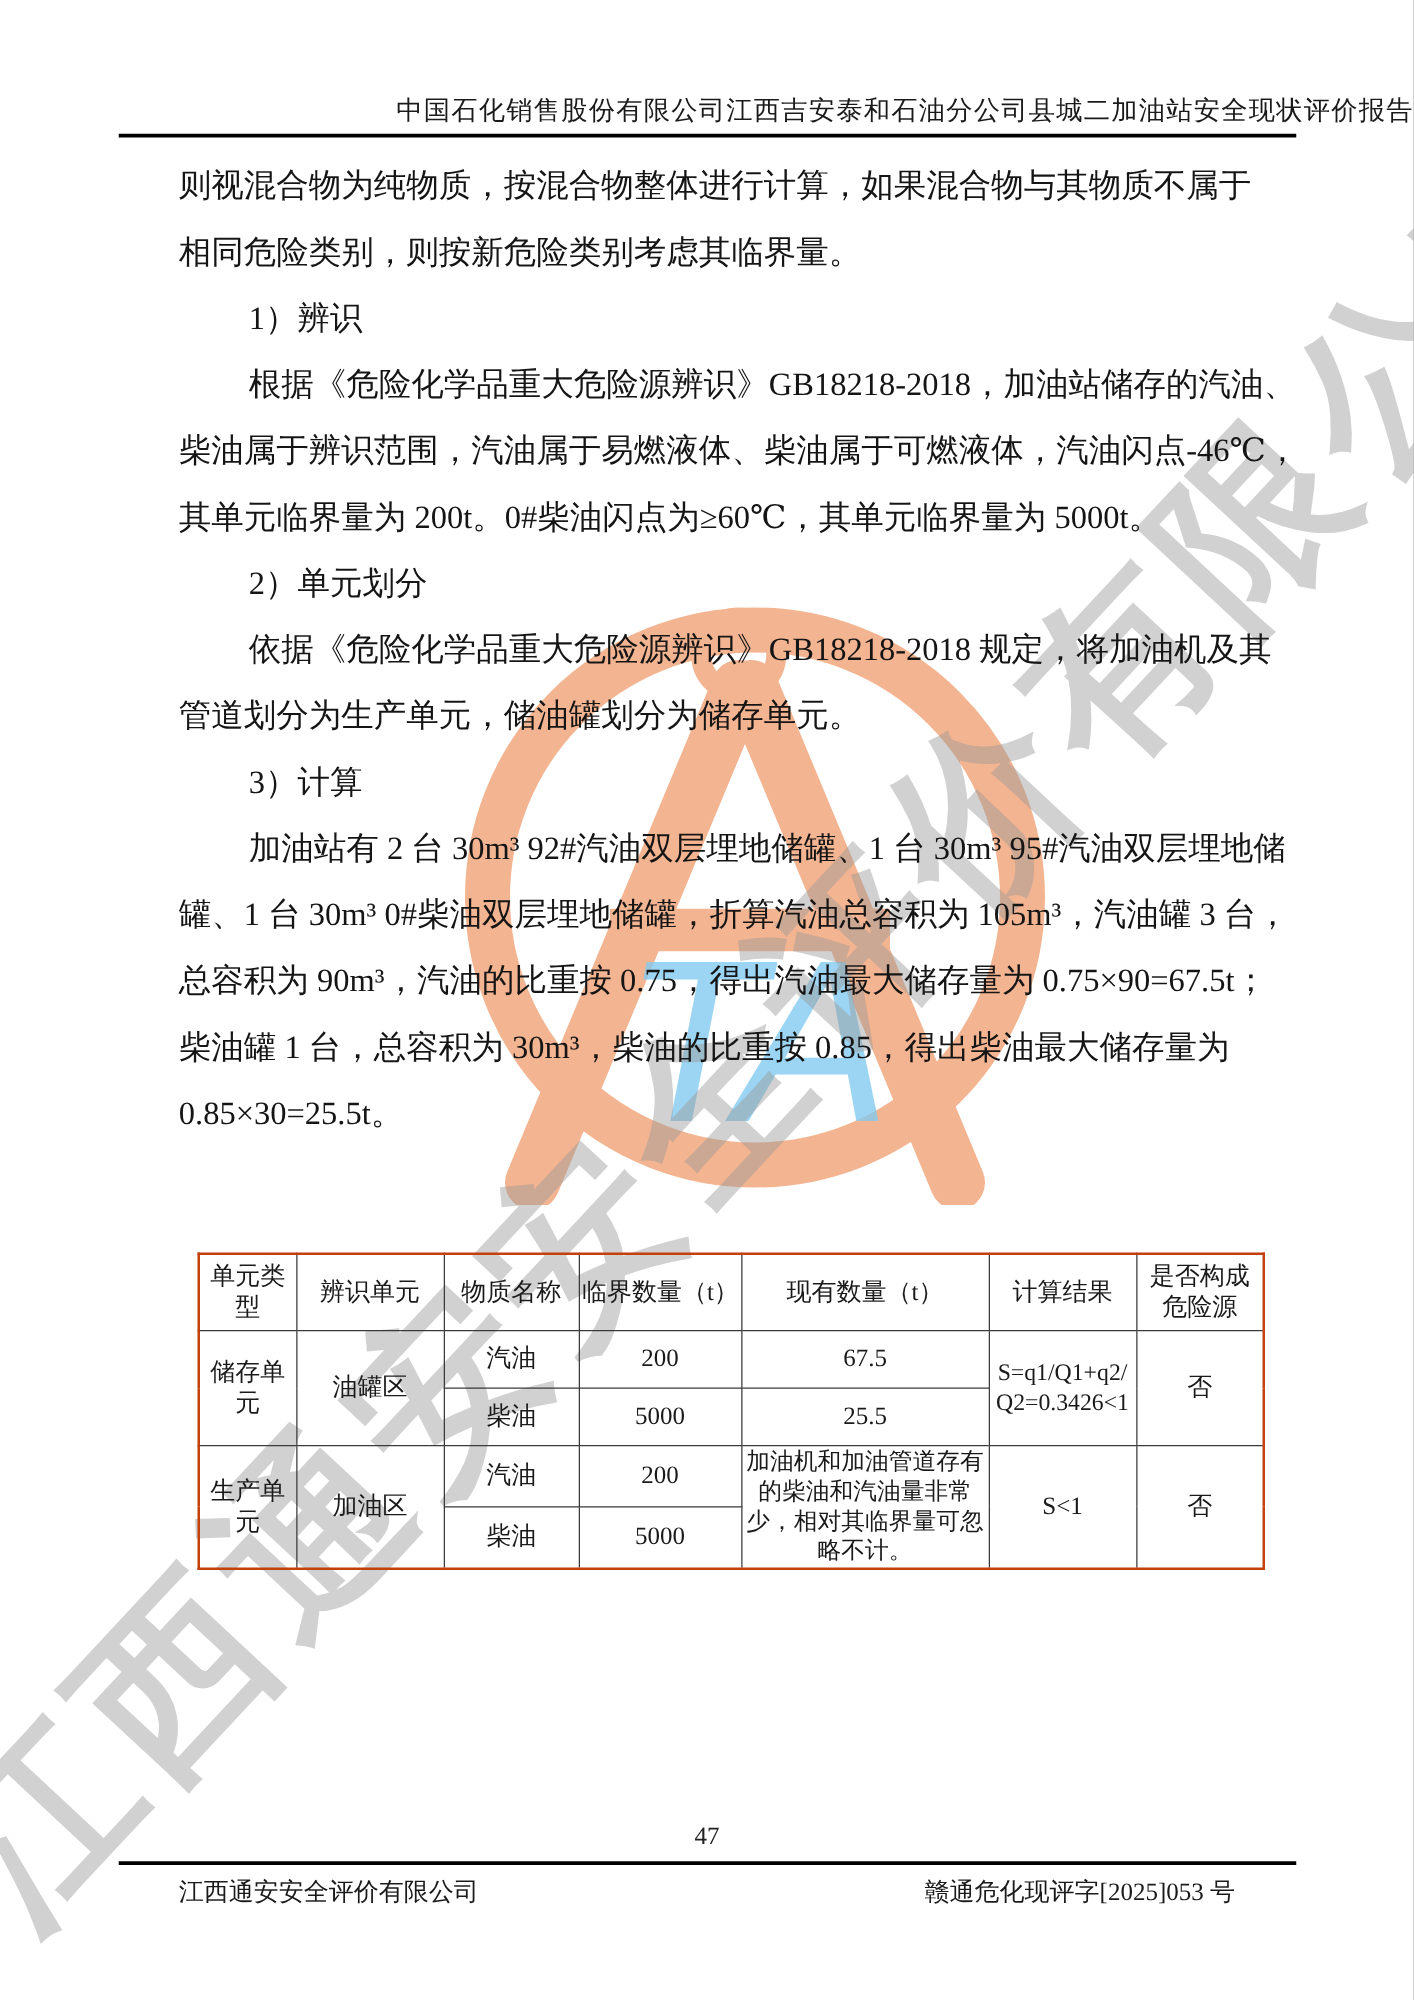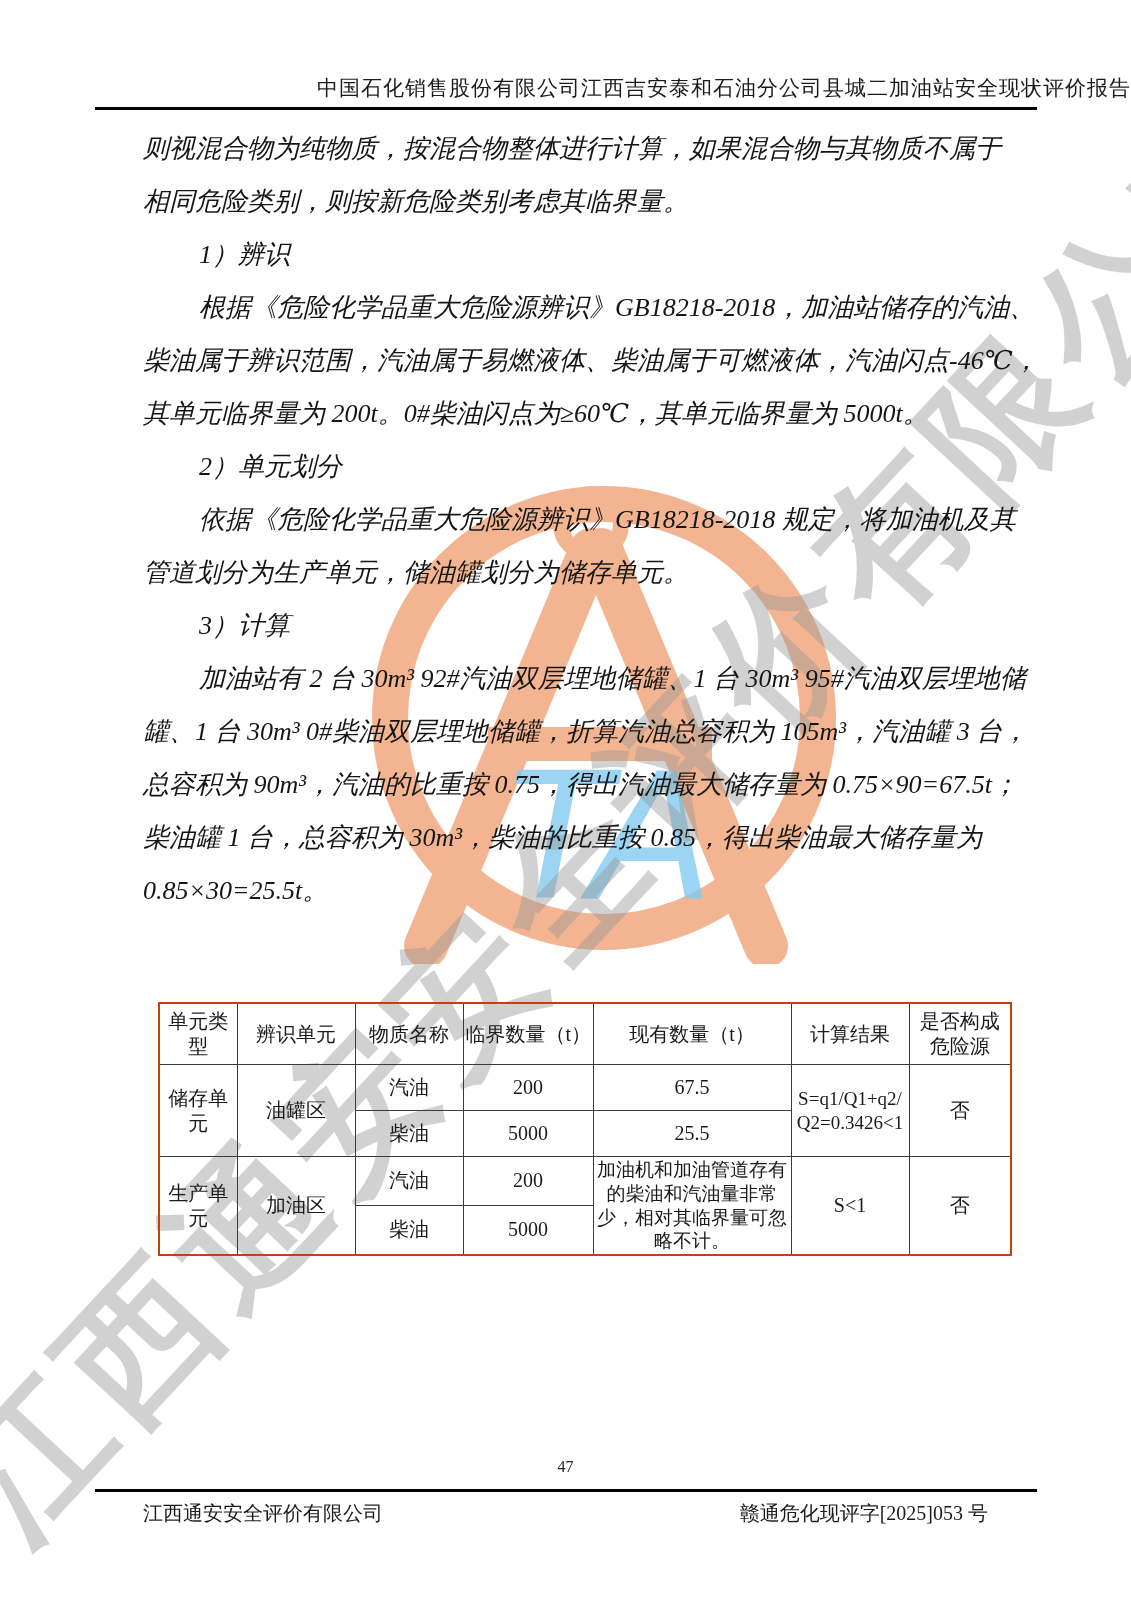--- a/index.html
+++ b/index.html
@@ -40,21 +40,21 @@
   }
   
   .content{position:absolute;inset:0;z-index:1;}
   .hdr-title{
     position:absolute;top:74px;left:0;width:100%;
     text-align:right;font-size:21px;letter-spacing:1px;color:#1a1a1a;
   }
   .rule{position:absolute;left:95px;width:942px;height:3px;background:#000;}
   .rule-top{top:107px;}
   .rule-bottom{top:1489px;}
-  .body-block{position:absolute;left:143px;top:122px;width:850px;font-style:italic;}
+  .body-block{position:absolute;left:143px;top:122px;width:850px;}
   .body-block2{position:absolute;left:143px;top:1240px;width:850px;}
   .bl{height:53px;line-height:53px;font-size:26px;white-space:nowrap;color:#151515;}
   .bl.ind{text-indent:56px;}
   .tbl-title{
     position:absolute;top:958px;left:0;width:100%;
     text-align:center;font-size:26px;color:#151515;letter-spacing:1px;
   }
   table.hz{
     position:absolute;left:158px;top:1002px;
     border-collapse:collapse;table-layout:fixed;width:852px;
@@ -68,21 +68,21 @@
   }
   table.hz{border:2px solid #c2410c;}
   .h-row td{height:58px;}
   .s-row td{height:43px;}
   .p-row td{height:45px;}
   td.nowrap{white-space:nowrap;}
   td.result{font-size:19px;line-height:24px;word-break:break-all;padding:0 4px;}
   td.longtext{font-size:19px;line-height:21px;padding:2px 6px;}
   .pg-num{
     position:absolute;top:1458px;left:0;width:100%;
-    text-align:center;font-size:16px;color:#222;
+    text-align:center;font-size:20px;color:#222;
   }
   .ftr-left{position:absolute;top:1500px;left:143px;font-size:20px;color:#1a1a1a;}
   .ftr-right{position:absolute;top:1500px;right:143px;font-size:20px;color:#1a1a1a;}
 </style>
 </head>
 <body>
 
 <div class="page">
 
   <div class="wm-layer">

